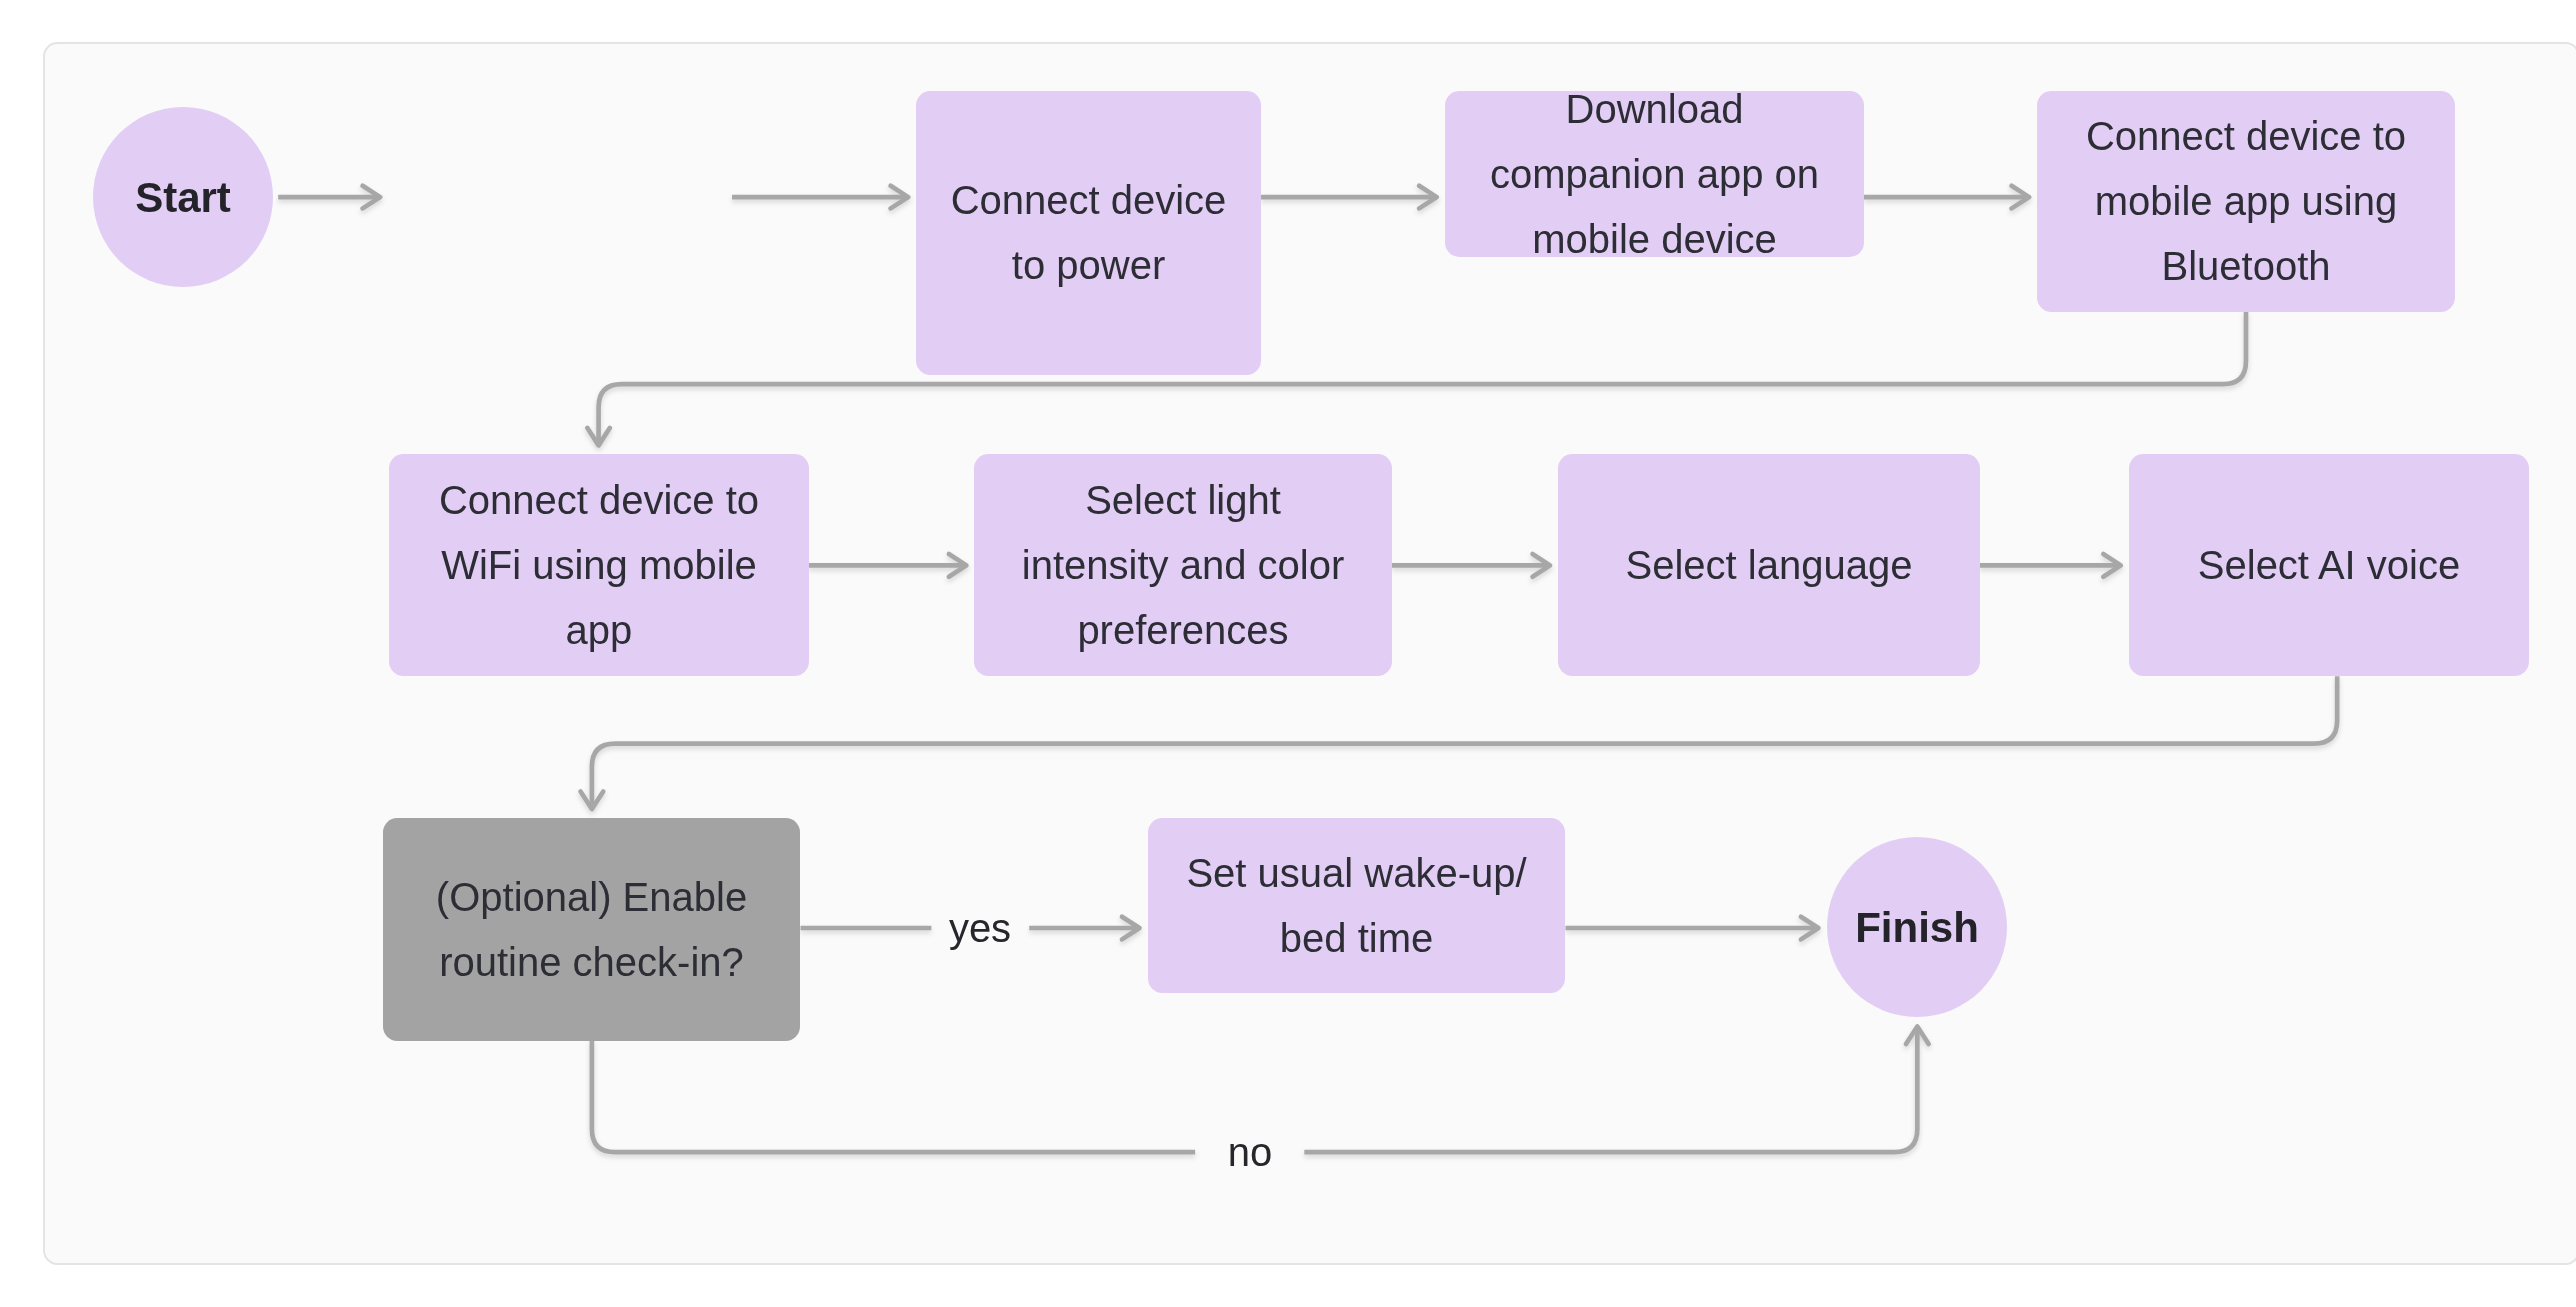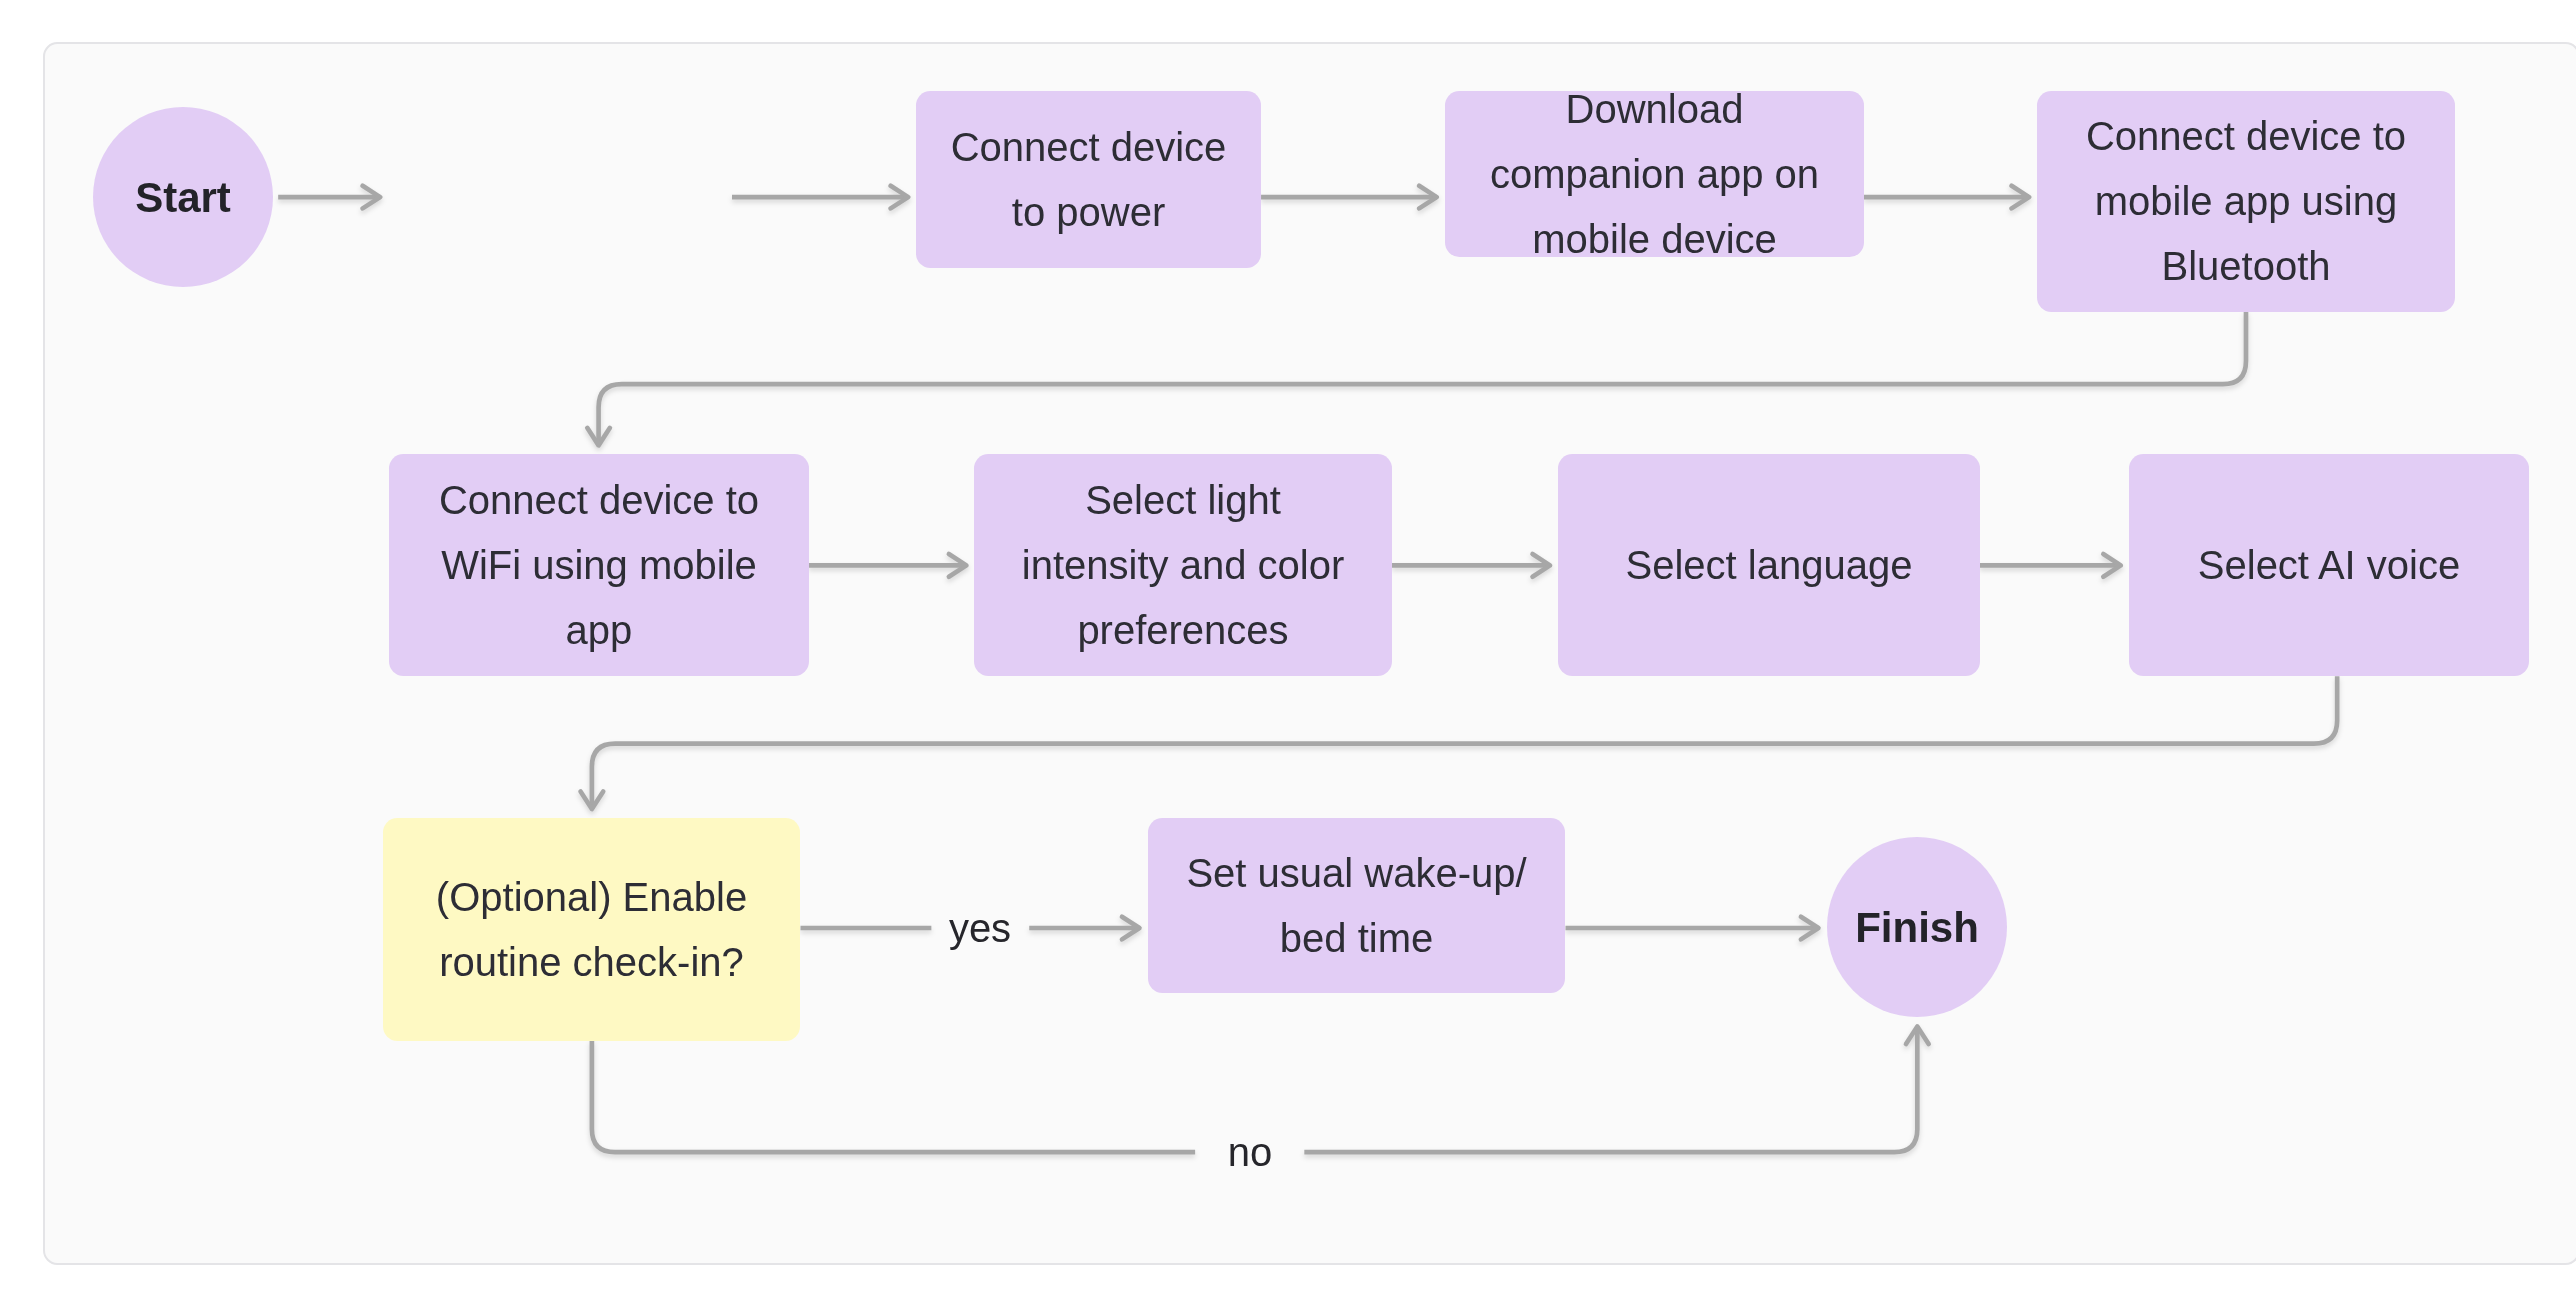--- a/index.html
+++ b/index.html
@@ -24,30 +24,30 @@
     position: absolute;
     display: flex; align-items: center; justify-content: center;
     text-align: center;
     background: #e2cdf5;
     border-radius: 14.4px;
     color: #2d2d35;
     font-size: 40px; line-height: 65px;
     white-space: pre-line;
     box-sizing: border-box;
   }
-  .node.blue { background: #fef9c3; }
+  .node.blue { background: #a3a3a3; }
   .node.circle { border-radius: 50%; font-weight: 700; font-size: 42px; color: #232329; }
   .edge-label {
     position: absolute; transform: translate(-50%, -50%);
     font-size: 40px; color: #26262b; line-height: 1;
   }
   
   #nd-start  { left: 93px;  top: 107px;  width: 180px; height: 180px; }
   #nd-unbox  { left: 388px;  top: 91px;  width: 344px; height: 221px; }
-  #nd-power  { left: 916px; top: 91px;  width: 345px; height: 177px; }
+  #nd-power  { left: 916px; top: 91px;  width: 345px; height: 284px; }
   #nd-app    { left: 1445px; top: 91px;  width: 419px; height: 166px; }
   #nd-bt     { left: 2037px; top: 91px;  width: 418px; height: 221px; }
   #nd-wifi   { left: 389px;  top: 454px;  width: 420px; height: 222px; }
   #nd-light  { left: 974px; top: 454px;  width: 418px; height: 222px; }
   #nd-lang   { left: 1558px; top: 454px;  width: 422px; height: 222px; }
   #nd-voice  { left: 2129px; top: 454px;  width: 400px; height: 222px; }
   #nd-check  { left: 383px;  top: 818px; width: 417px; height: 223px; }
   #nd-wake   { left: 1148px; top: 818px; width: 417px; height: 175px; }
   #nd-finish { left: 1827px; top: 837px; width: 180px; height: 180px; }
   #lbl-yes { left: 980px; top: 928px; }

